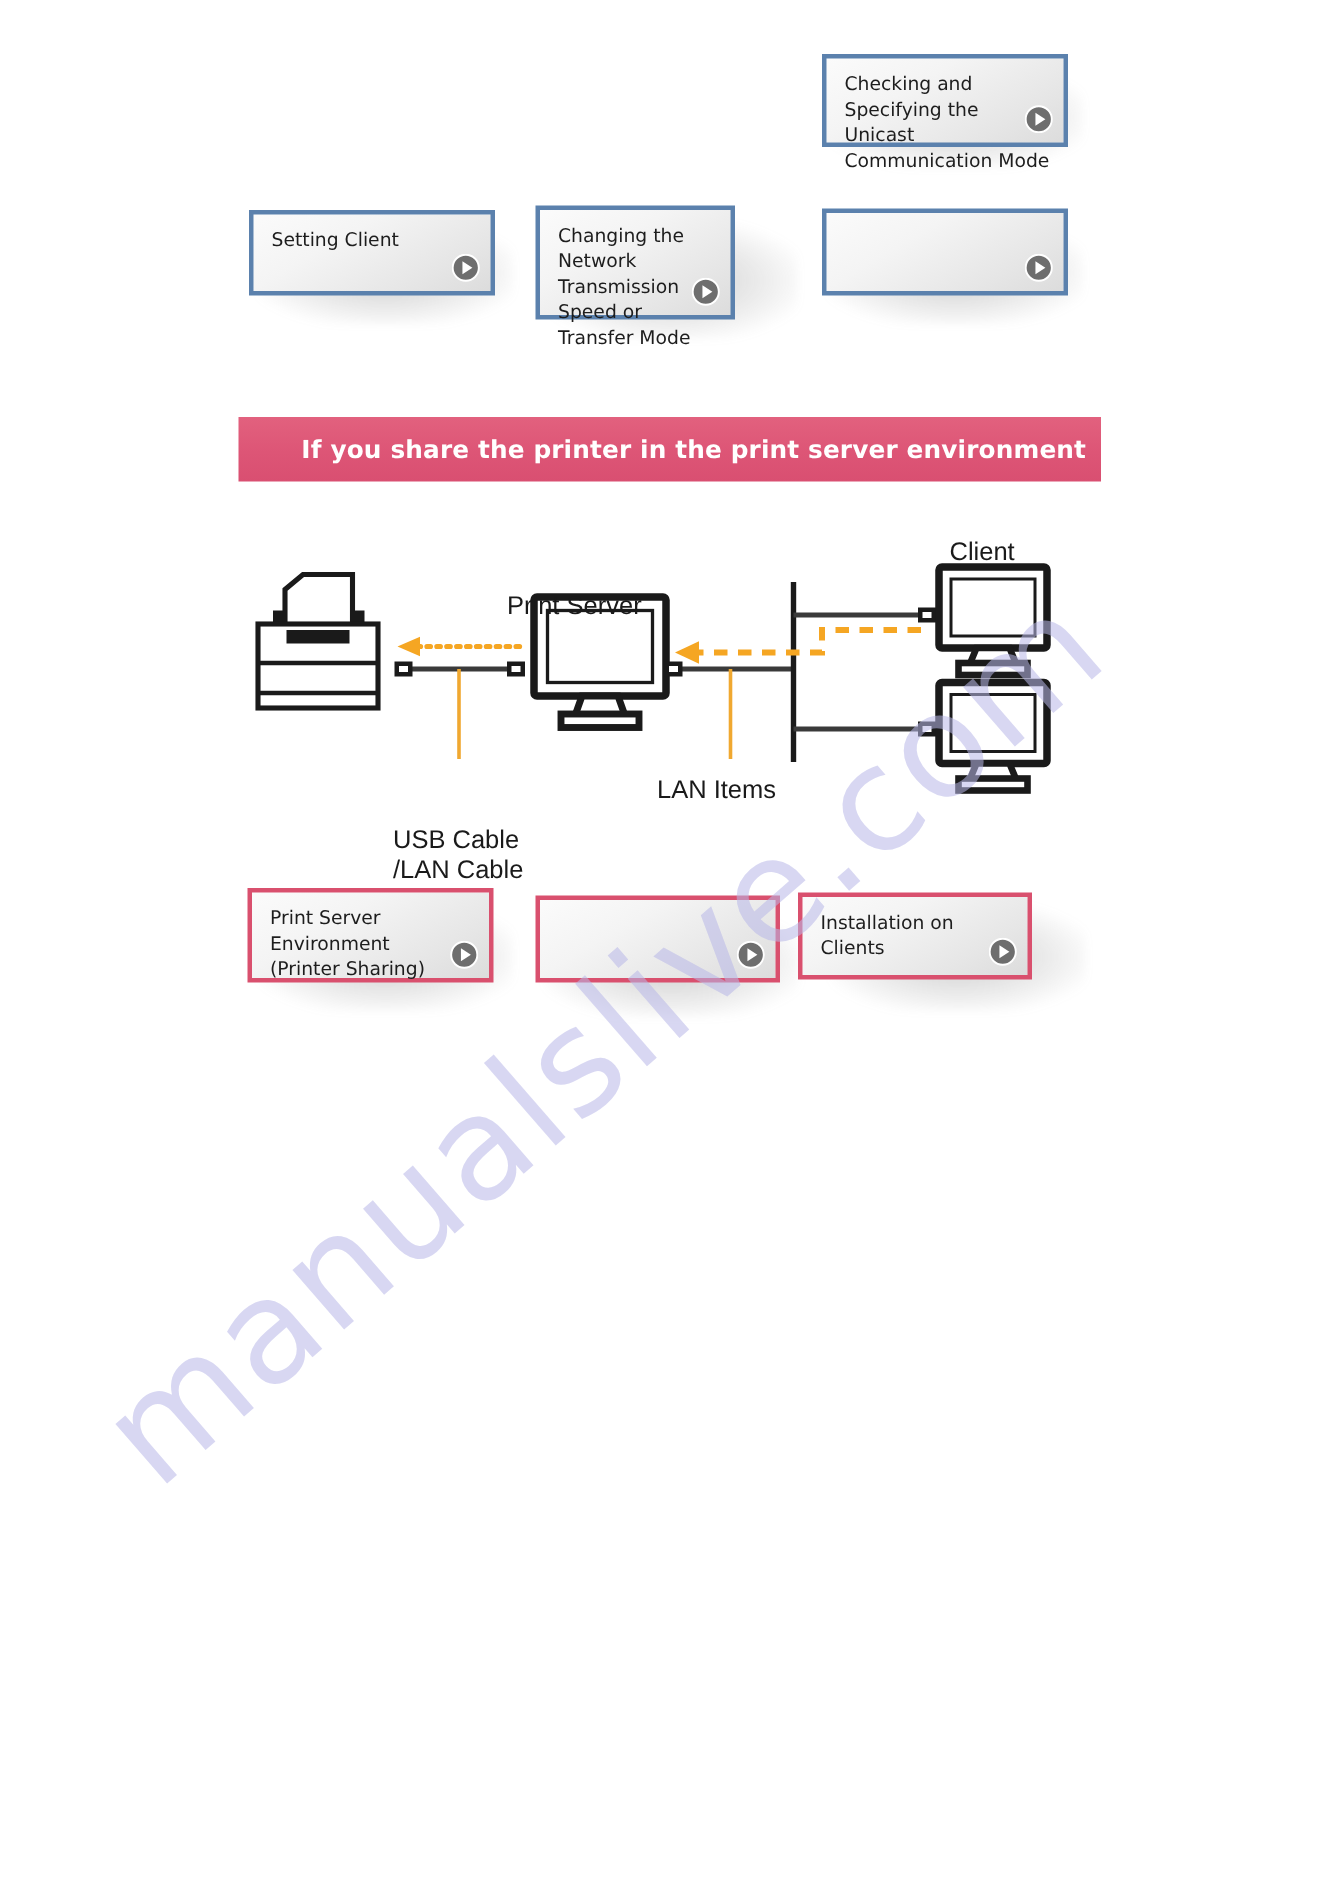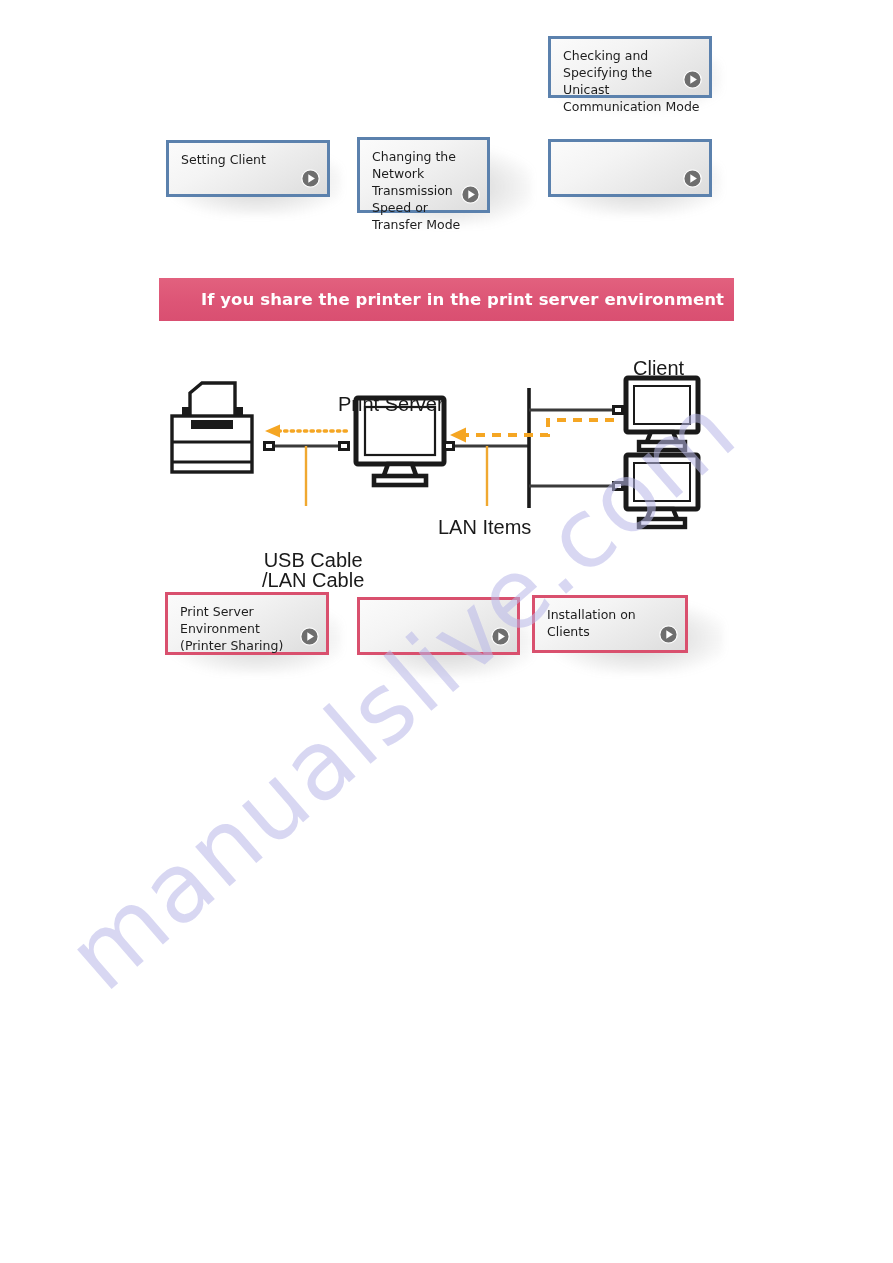--- a/index.html
+++ b/index.html
@@ -114,25 +114,24 @@
     position: absolute;
     left: 160px;
     top: 350px;
     width: 580px;
     height: 230px;
     z-index: 4;
   }
   .diag-label {
     position: absolute;
     font-family: "Liberation Sans", sans-serif;
-    font-size: 20px;
+    font-size: 17px;
     color: #1a1a1a;
     white-space: pre-line;
     line-height: 20px;
-    text-align: center;
   }
 </style>
 </head>
 <body>
 
 <svg width="0" height="0" style="position:absolute" aria-hidden="true">
   <defs>
     <symbol id="sym-play" viewBox="0 0 24 24">
       <circle cx="12" cy="12" r="11" fill="#6e6e6e"></circle>
       <circle cx="12" cy="12" r="11" fill="none" stroke="#ffffff" stroke-width="1.6"></circle>

